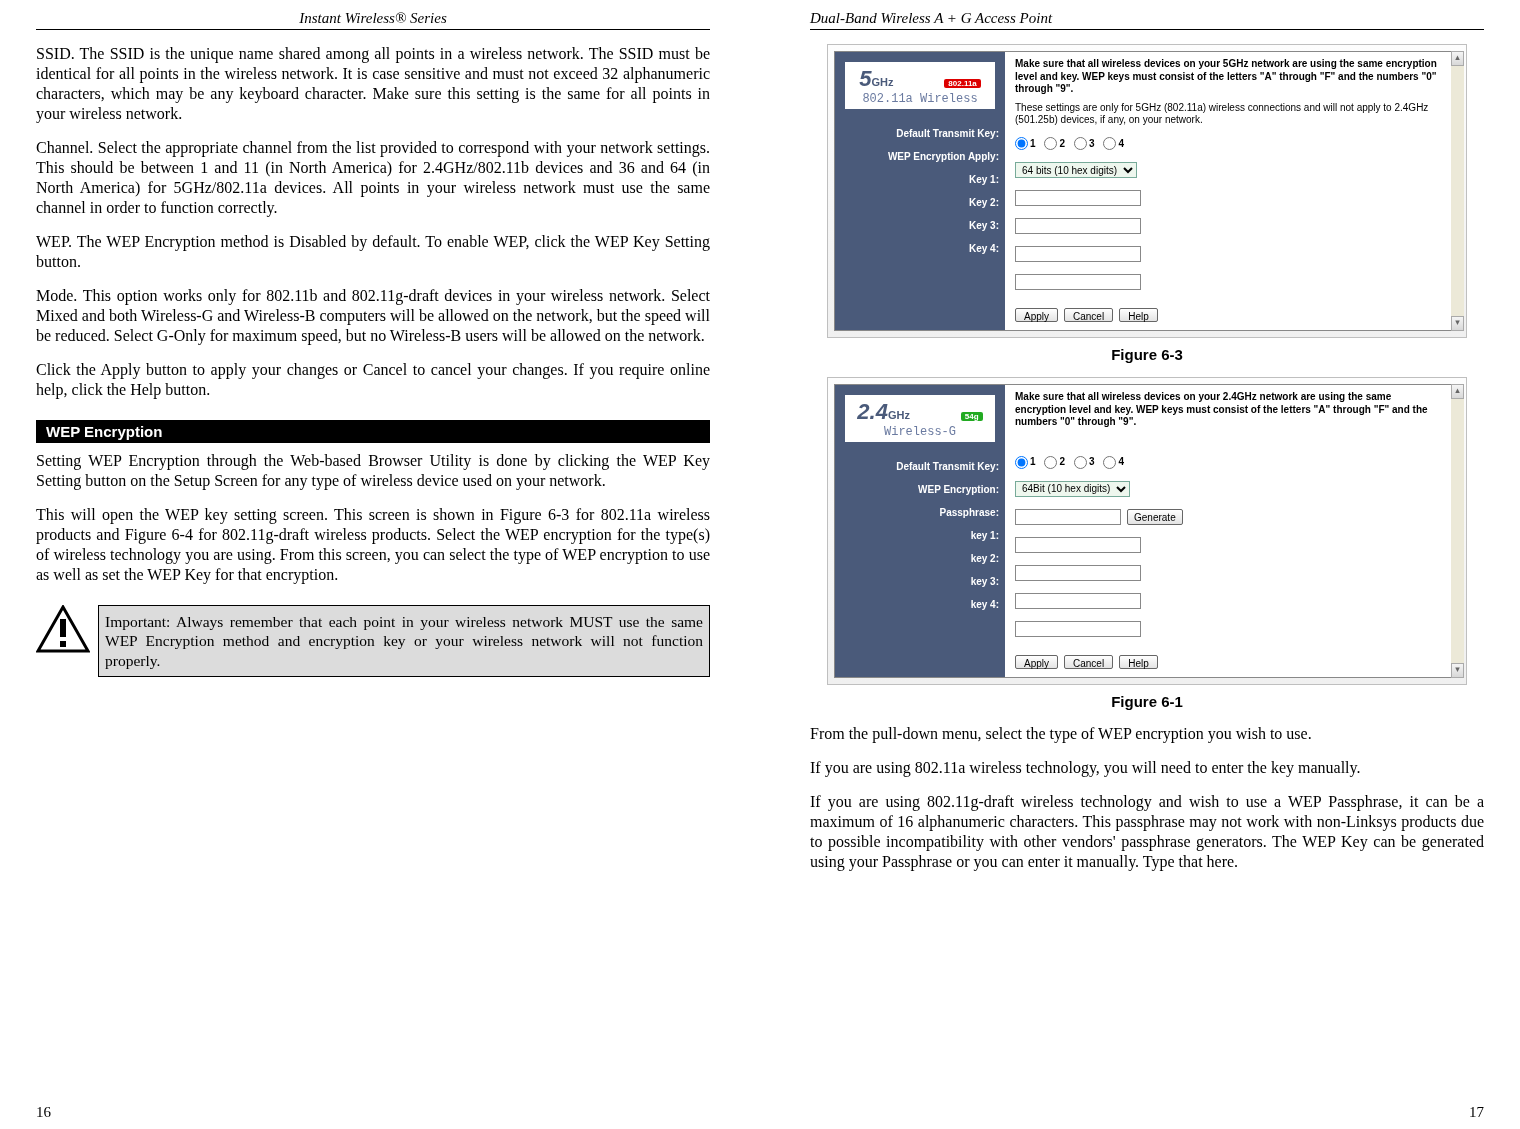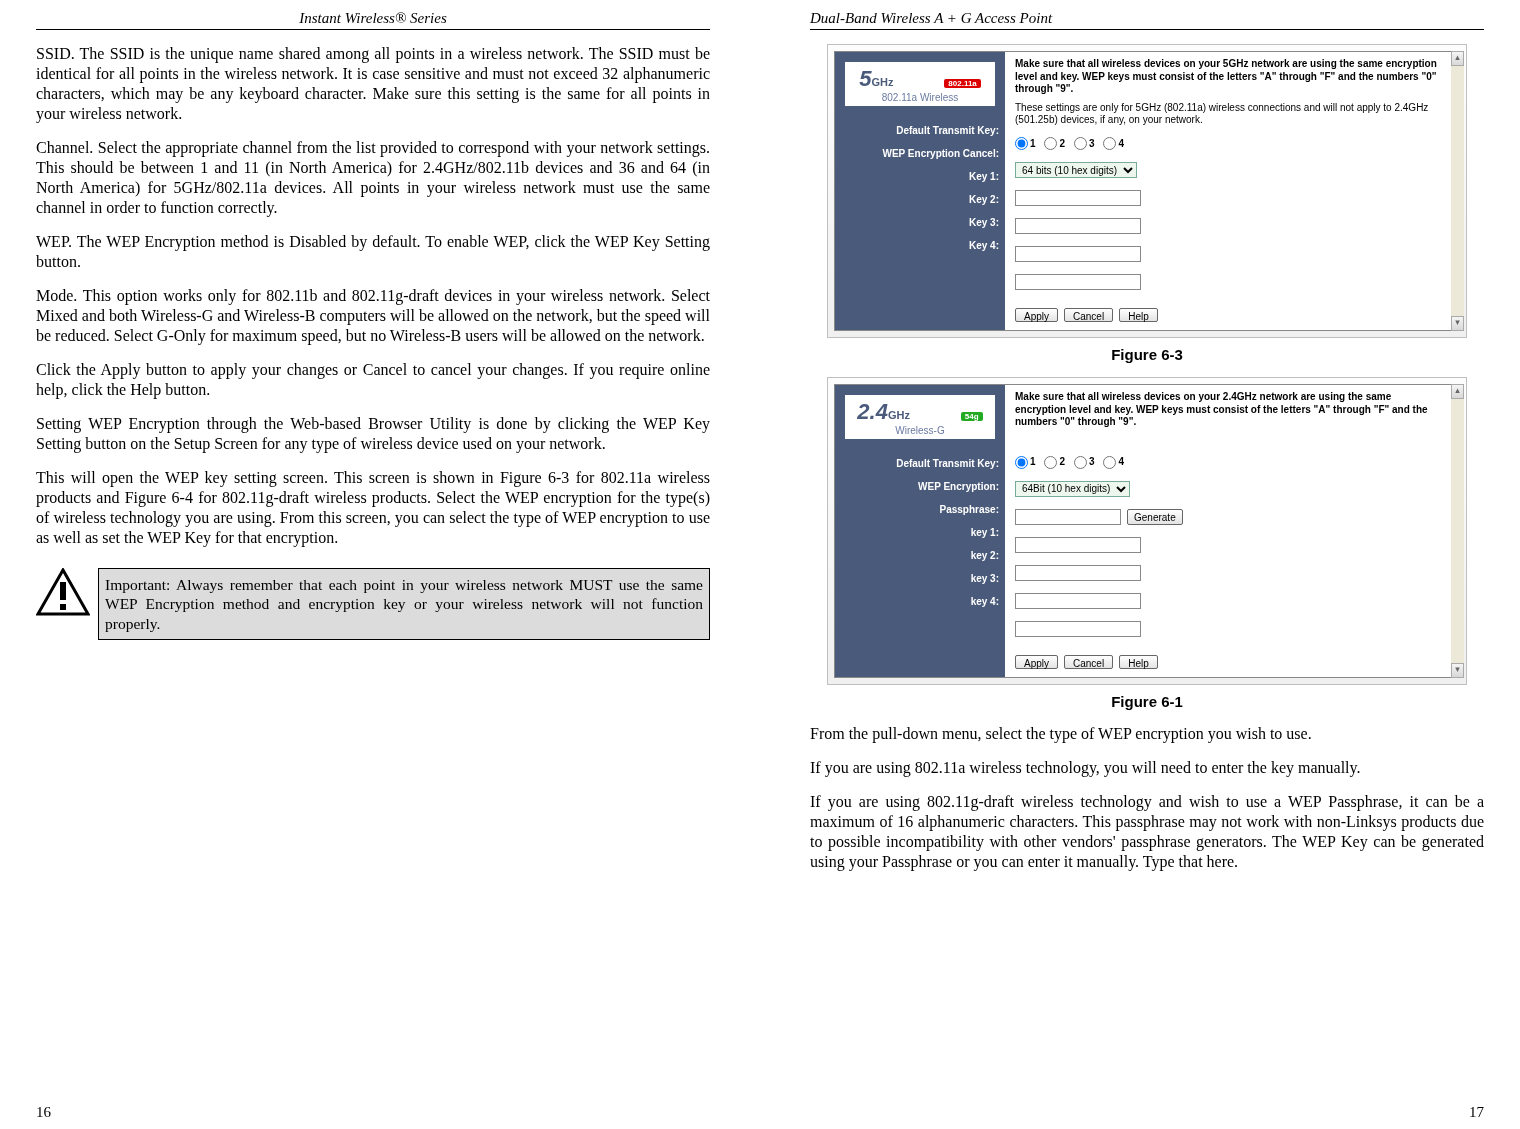--- a/index.html
+++ b/index.html
@@ -122,22 +122,23 @@
     padding: 0 4px;
     border-radius: 2px;
     vertical-align: middle;
     margin-left: 48px;
   }
   .band-chip-g {
     background: #2a2;
   }
   .band-sub {
     color: #6a7aa0;
-    font-size: 10px;
+    font-size: 12px;
     padding-bottom: 3px;
+    font-family: Liberation Mono, monospace;
   }
   .router-labels {
     text-align: right;
     padding: 10px 6px 6px 0;
     font-size: 10px;
     font-weight: bold;
     display: flex;
     flex-direction: column;
     gap: 5px;
   }
@@ -230,20 +231,21 @@
 
   <div class="page page-left">
     <div class="running-head">Instant Wireless® Series</div>
     <div class="body-text">
       <p>SSID. The SSID is the unique name shared among all points in a wireless network. The SSID must be identical for all points in the wireless network. It is case sensitive and must not exceed 32 alphanumeric characters, which may be any keyboard character. Make sure this setting is the same for all points in your wireless network.</p>
       <p>Channel. Select the appropriate channel from the list provided to correspond with your network settings. This should be between 1 and 11 (in North America) for 2.4GHz/802.11b devices and 36 and 64 (in North America) for 5GHz/802.11a devices. All points in your wireless network must use the same channel in order to function correctly.</p>
       <p>WEP. The WEP Encryption method is Disabled by default. To enable WEP, click the WEP Key Setting button.</p>
       <p>Mode.  This option works only for 802.11b and 802.11g-draft devices in your wireless network. Select Mixed and both Wireless-G and Wireless-B computers will be allowed on the network, but the speed will be reduced. Select G-Only for maximum speed, but no Wireless-B users will be allowed on the network.</p>
       <p>Click the Apply button to apply your changes or Cancel to cancel your changes. If you require online help, click the Help button.</p>
     </div>
+    <div class="section-bar">WEP Encryption</div>
     <div class="body-text">
       <p>Setting WEP Encryption through the Web-based Browser Utility is done by clicking the WEP Key Setting button on the Setup Screen for any type of wireless device used on your network.</p>
       <p>This will open the WEP key setting screen. This screen is shown in Figure 6-3 for 802.11a wireless products and Figure 6-4 for 802.11g-draft wireless products. Select the WEP encryption for the type(s) of wireless technology you are using. From this screen, you can select the type of WEP encryption to use as well as set the WEP Key for that encryption.</p>
     </div>
     <div class="important-box">
       <div class="warning-icon">
         <svg width="54" height="48" viewBox="0 0 54 48">
           <polygon points="27,2 52,46 2,46" fill="#fff" stroke="#000" stroke-width="3"></polygon>
           <rect x="24" y="14" width="6" height="18" fill="#000"></rect>
           <rect x="24" y="36" width="6" height="6" fill="#000"></rect>
@@ -266,21 +268,21 @@
         <div class="router-left">
           <div class="band-badge">
             <div>
               <span class="band-num">5</span><span class="band-unit">GHz</span>
               <span class="band-chip">802.11a</span>
             </div>
             <div class="band-sub">802.11a Wireless</div>
           </div>
           <div class="router-labels">
             <span>Default Transmit Key:</span>
-            <span>WEP Encryption Cancel:</span>
+            <span>WEP Encryption Apply:</span>
             <span>Key 1:</span>
             <span>Key 2:</span>
             <span>Key 3:</span>
             <span>Key 4:</span>
           </div>
         </div>
         <div class="router-right">
           <div class="notice">Make sure that all wireless devices on your 5GHz network are using the same encryption level and key. WEP keys must consist of the letters "A" through "F" and the numbers "0" through "9".</div>
           <div class="notice2">These settings are only for 5GHz (802.11a) wireless connections and will not apply to 2.4GHz (501.25b) devices, if any, on your network.</div>
           <div class="form-rows">

